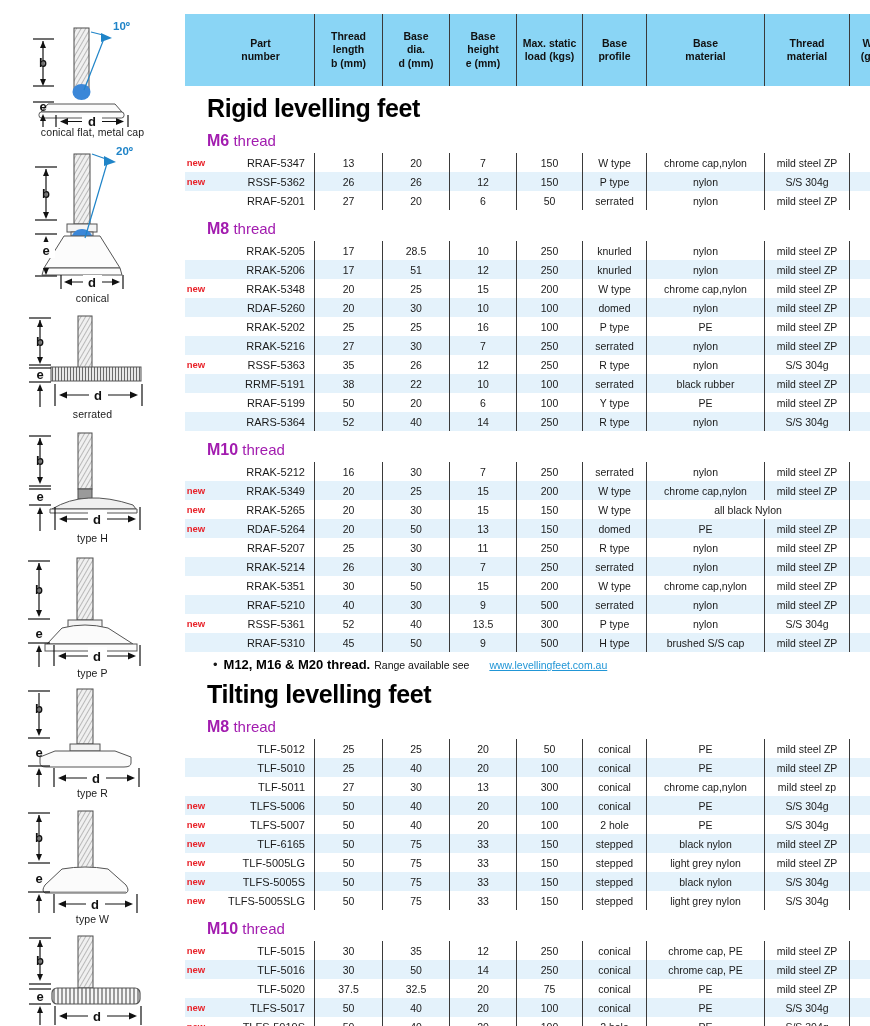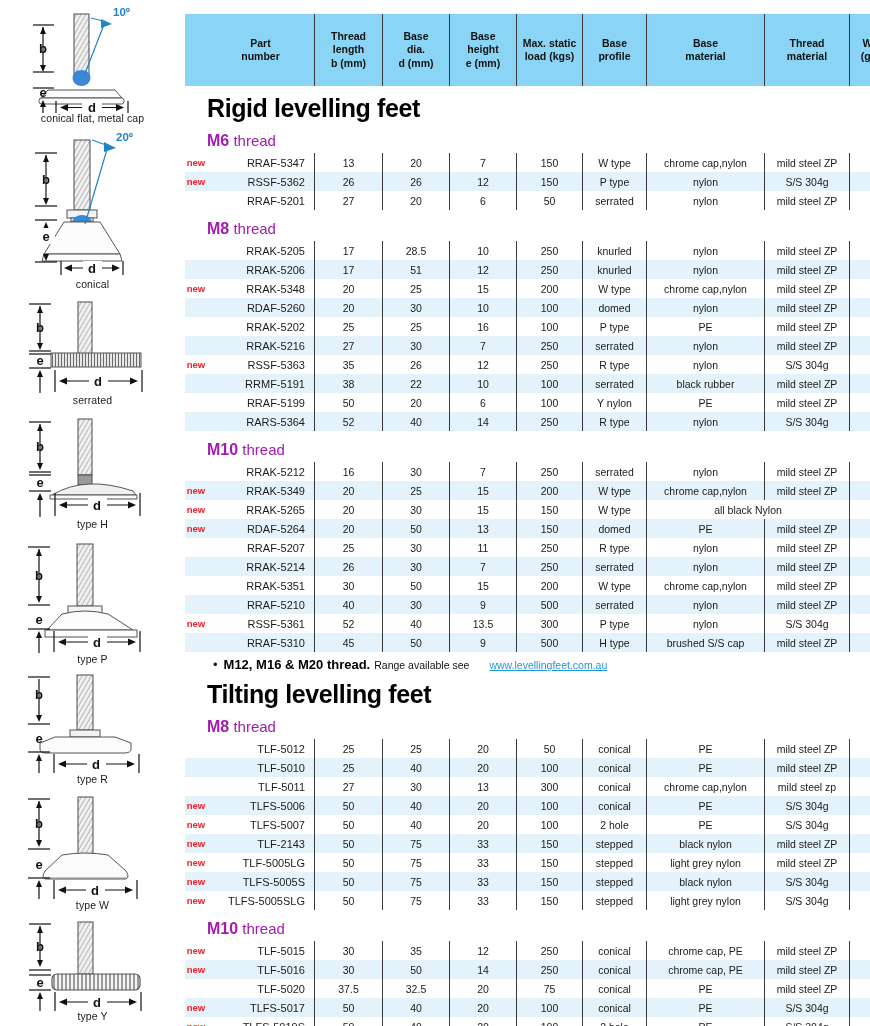--- a/index.html
+++ b/index.html
@@ -12,21 +12,21 @@
     overflow: hidden;
     position: relative;
   }
 
   #page { position: relative; width: 870px; height: 1026px; display: flex; }
 
   
   #diagrams {
     width: 185px; flex: 0 0 185px;
     position: relative;
-    padding-top: 2px;
+    padding-top: 16px;
   }
   .diagram {
     position: relative;
     width: 185px;
     text-align: center;
   }
   .diagram svg { display: block; margin: 0 auto; }
   .dcaption {
     font-size: 10.5px;
     color: #1a1a1a;
@@ -682,21 +682,21 @@
           <div class="row">
             <div class="cell newmark c-new"></div>
             <div class="cell part c-part">
               <span class="pfx">RRAF-</span>
               <span class="sfx">5199</span>
             </div>
             <div class="cell c-b">50</div>
             <div class="cell c-d">20</div>
             <div class="cell c-e">6</div>
             <div class="cell c-load">100</div>
-            <div class="cell c-prof">Y nylon</div>
+            <div class="cell c-prof">Y type</div>
             <div class="cell c-bmat">PE</div>
             <div class="cell c-tmat">mild steel ZP</div>
             <div class="cell c-wt">18</div>
           </div>
           <div class="row alt">
             <div class="cell newmark c-new"></div>
             <div class="cell part c-part">
               <span class="pfx">RARS-</span>
               <span class="sfx">5364</span>
             </div>
@@ -943,21 +943,21 @@
             <div class="cell c-load">100</div>
             <div class="cell c-prof">2 hole</div>
             <div class="cell c-bmat">PE</div>
             <div class="cell c-tmat">S/S 304g</div>
             <div class="cell c-wt">45</div>
           </div>
           <div class="row alt">
             <div class="cell newmark c-new">new</div>
             <div class="cell part c-part">
               <span class="pfx">TLF-</span>
-              <span class="sfx">2143</span>
+              <span class="sfx">6165</span>
             </div>
             <div class="cell c-b">50</div>
             <div class="cell c-d">75</div>
             <div class="cell c-e">33</div>
             <div class="cell c-load">150</div>
             <div class="cell c-prof">stepped</div>
             <div class="cell c-bmat">black nylon</div>
             <div class="cell c-tmat">mild steel ZP</div>
             <div class="cell c-wt">55</div>
           </div>

